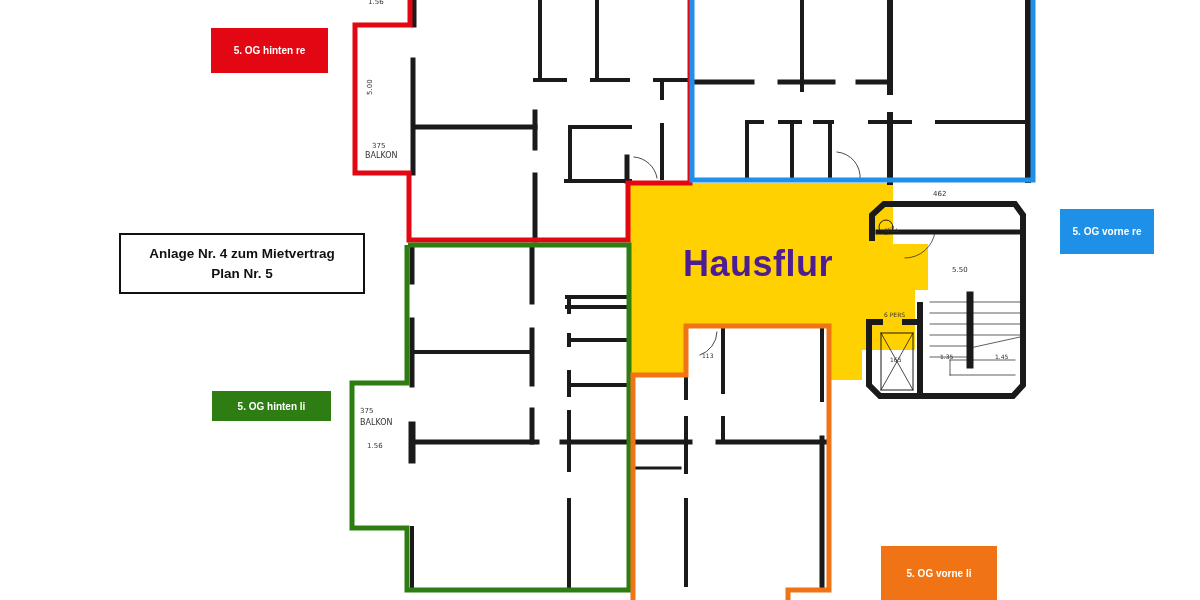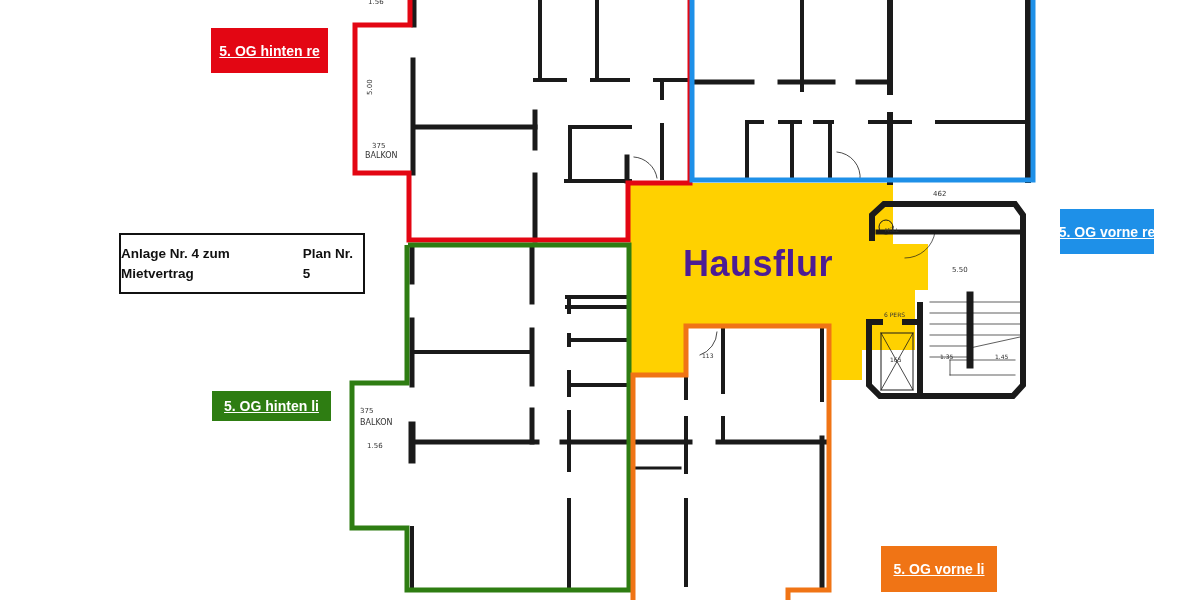--- a/index.html
+++ b/index.html
@@ -1,23 +1,23 @@
 <!DOCTYPE html>
 <html><head>
 <meta charset="utf-8">
 <style>
   html, body { margin: 0; padding: 0; background: #ffffff; }
   body { width: 1200px; height: 600px; position: relative; overflow: hidden;
          font-family: "Liberation Sans", "DejaVu Sans", sans-serif; }
   #plan { position: absolute; left: 0; top: 0; width: 1200px; height: 600px; }
-  .label { position: absolute; color: #fff; font-weight: bold; font-size: 14px;
-           display: flex; align-items: center; justify-content: center; white-space: nowrap; text-decoration: underline; }
+  .label { position: absolute; color: #fff; font-weight: bold; font-size: 10px;
+           display: flex; align-items: center; justify-content: center; white-space: nowrap; }
   .caption { position: absolute; left: 119px; top: 233px; width: 246px; height: 61px;
              border: 2px solid #111; box-sizing: border-box; background: #fff;
-             display: flex; flex-direction: row; align-items: center; justify-content: center;
+             display: flex; flex-direction: column; align-items: center; justify-content: center;
              font-weight: bold; font-size: 13.5px; color: #111; line-height: 20px; }
   .hausflur { position: absolute; left: 683px; top: 243px; font-size: 36px; font-weight: bold;
               color: #4c1d95; letter-spacing: 0.5px; }
   .dim { font-family: "DejaVu Sans", sans-serif; font-size: 7px; fill: #333; }
 </style>
 </head>
 <body>
 
 <svg id="plan" viewBox="0 0 1200 600" xmlns="http://www.w3.org/2000/svg">
 
@@ -140,20 +140,20 @@
     <text class="dim" x="940" y="359" style="font-size:6px">1.35</text>
     <text class="dim" x="995" y="359" style="font-size:6px">1.45</text>
     <text class="dim" x="933" y="196">462</text>
     <text class="dim" x="702" y="358" style="font-size:6px">113</text>
   </g>
 </svg>
 
 <div class="label" style="left:211px;top:28px;width:117px;height:45px;background:#E30613;">5. OG hinten re</div>
 <div class="label" style="left:1060px;top:209px;width:94px;height:45px;background:#1E90E8;">5. OG vorne re</div>
 <div class="label" style="left:212px;top:391px;width:119px;height:30px;background:#2E7D12;">5. OG hinten li</div>
-<div class="label" style="left:881px;top:546px;width:116px;height:46px;background:#F07415;">5. OG vorne li</div>
+<div class="label" style="left:881px;top:546px;width:116px;height:54px;background:#F07415;">5. OG vorne li</div>
 
 <div class="hausflur">Hausflur</div>
 
 <div class="caption">
   <span>Anlage Nr. 4 zum Mietvertrag</span>
   <span>Plan Nr. 5</span>
 </div>
 
 </body></html>

